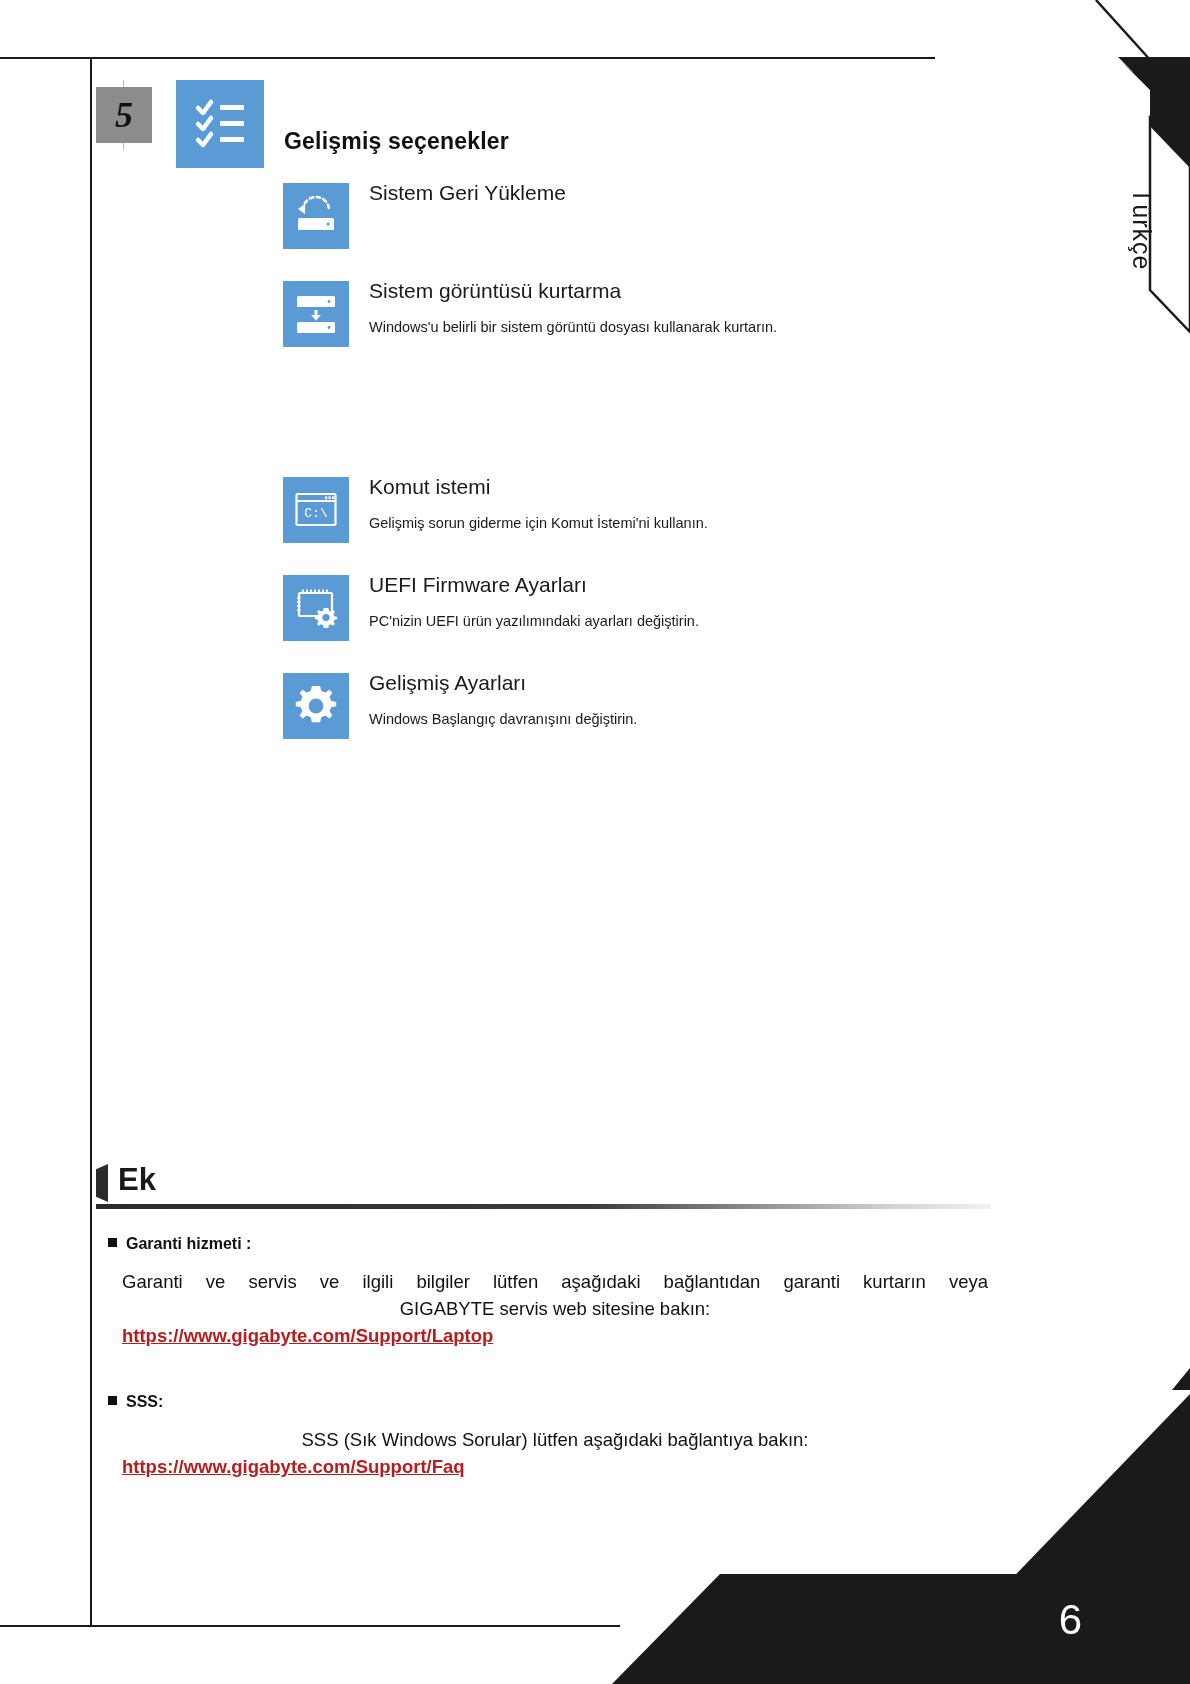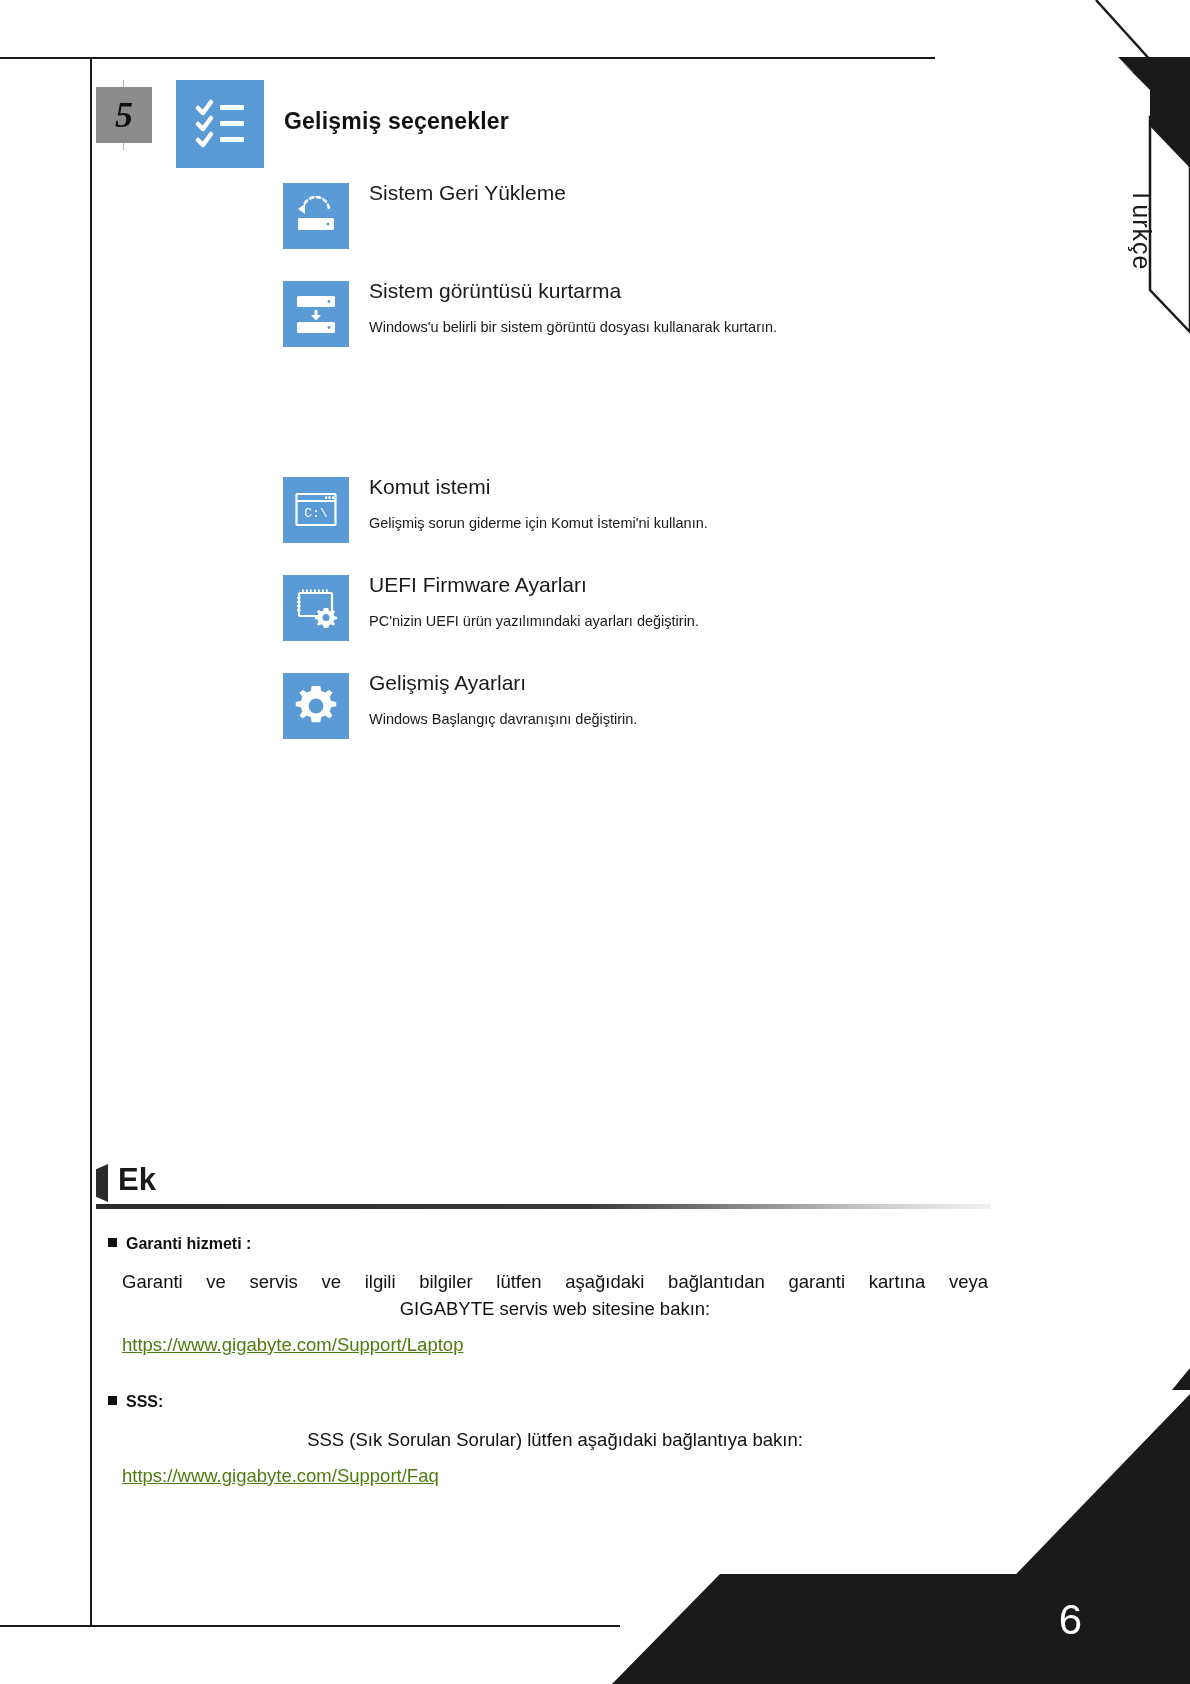--- a/index.html
+++ b/index.html
@@ -73,21 +73,21 @@
   .step-badge-tick-v {
     position: absolute; left: 27px; top: 0px; width: 1px; height: 70px;
     background: #b9b9b9;
   }
   .step-icon {
     position: absolute; left: 80px; top: 0;
     width: 88px; height: 88px;
     background: #5b9bd5;
   }
   .step-title {
-    position: absolute; left: 188px; top: 28px;
+    position: absolute; left: 188px; top: 48px;
     font-size: 23px; font-weight: bold; color: #111;
     letter-spacing: 0.2px;
   }
 
   
   .opt {
     position: absolute; left: 283px;
     width: 720px; height: 66px;
   }
   .opt-icon {
@@ -135,21 +135,21 @@
   }
   .sec-body {
     margin-top: 16px; margin-left: 14px;
     font-size: 18.5px; line-height: 1.45; color: #111;
     text-align: justify;
     width: 866px;
   }
   .sec-body .just { text-align: justify; text-align-last: justify; }
   .sec-body .plain { text-align: center; }
   .url {
-    font-weight: normal; color: #4d7c0f; display: block; margin-top: 9px;
+    font-weight: bold; color: #b91c1c; display: block; margin-top: 0;
   }
 </style>
 </head>
 <body>
 
 <div id="page">
 
   <div class="frame-top"></div>
   <div class="frame-left"></div>
   <div class="frame-bottom"></div>
@@ -310,29 +310,29 @@
     <div class="ek-bar"></div>
     <div class="ek-title">Ek</div>
     <div class="ek-rule"></div>
   </div>
 
   <div class="sec" style="top:1235px">
     <div class="sec-head">
       <span class="sq"></span><span>Garanti hizmeti :</span>
     </div>
     <div class="sec-body">
-      <div class="just">Garanti ve servis ve ilgili bilgiler lütfen aşağıdaki bağlantıdan garanti kartına veya</div>
+      <div class="just">Garanti ve servis ve ilgili bilgiler lütfen aşağıdaki bağlantıdan garanti kurtarın veya</div>
       <div class="plain">GIGABYTE servis web sitesine bakın:</div>
       <a class="url" href="#">https://www.gigabyte.com/Support/Laptop</a>
     </div>
   </div>
 
   <div class="sec" style="top:1393px">
     <div class="sec-head">
       <span class="sq"></span><span>SSS:</span>
     </div>
     <div class="sec-body">
-      <div class="plain">SSS (Sık Sorulan Sorular) lütfen aşağıdaki bağlantıya bakın:</div>
+      <div class="plain">SSS (Sık Windows Sorular) lütfen aşağıdaki bağlantıya bakın:</div>
       <a class="url" href="#">https://www.gigabyte.com/Support/Faq</a>
     </div>
   </div>
 
 </div>
 
 </body></html>

